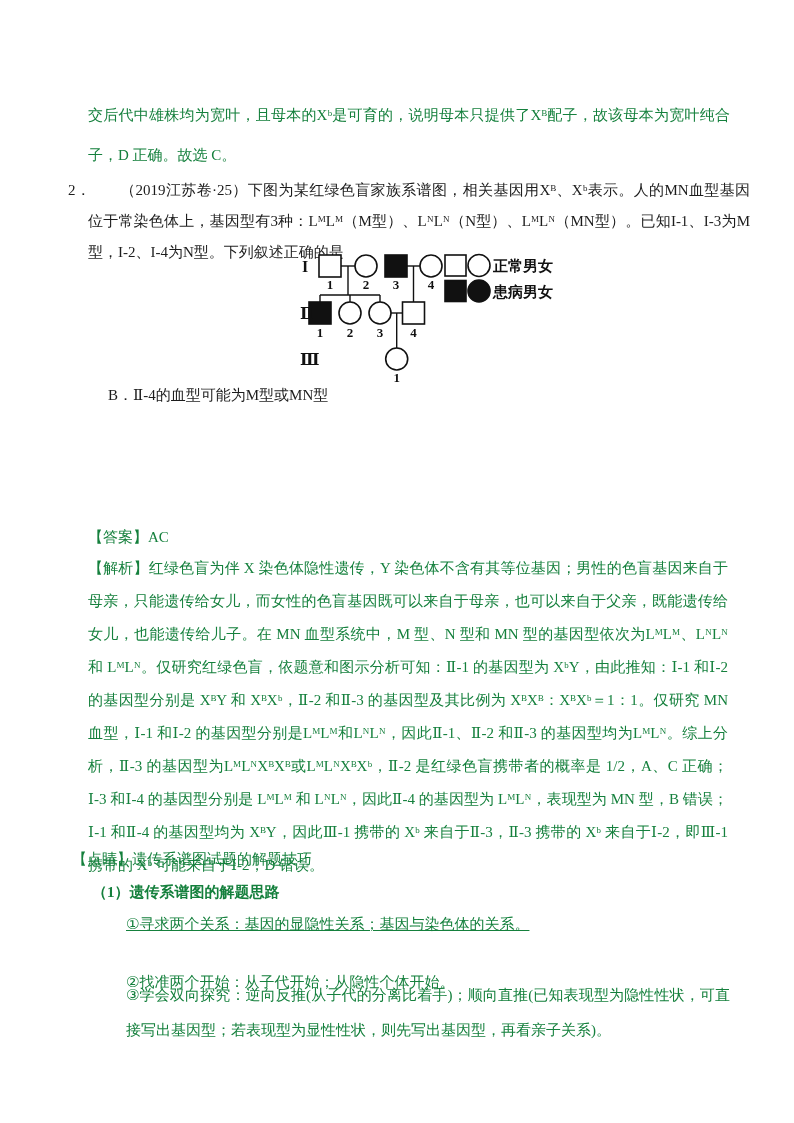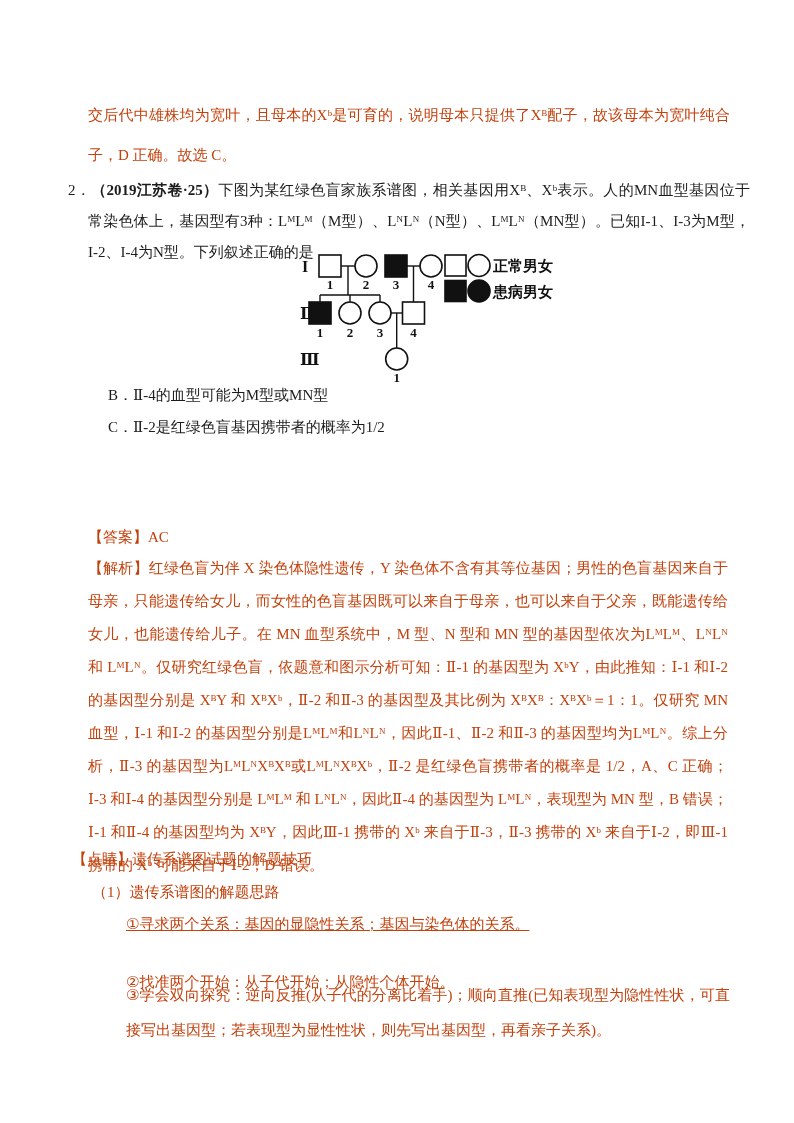--- a/index.html
+++ b/index.html
@@ -2,31 +2,31 @@
 <html><head>
 <meta charset="utf-8">
 <style>
   html,body{margin:0;padding:0;}
   body{
     width:794px;height:1123px;background:#ffffff;position:relative;overflow:hidden;
     font-family:"Liberation Serif","DejaVu Serif","DejaVu Sans",serif;
     color:#1c1c1c;font-size:15px;
   }
   .abs{position:absolute;}
-  .red{color:#c2410c;}
+  .red{color:#15803d;}
   .just{text-align:justify;}
   #continuation{left:88px;top:80px;width:642px;line-height:40px;}
   #question{left:68px;top:160px;width:662px;line-height:31px;padding-left:20px;text-indent:-20px;}
-  .q-source{font-weight:bold;}
+  .q-source{font-weight:normal;margin-left:29px;}
   #pedigree{left:292px;top:248px;width:265px;height:138px;}
   #options{left:108px;top:380px;width:560px;line-height:31.5px;}
   #answer{left:88px;top:512px;line-height:20px;}
   #analysis{left:88px;top:537px;width:640px;line-height:33px;}
   #tips-title{left:72px;top:834px;line-height:20px;}
-  #tip1{left:92px;top:867px;line-height:20px;}
+  #tip1{left:92px;top:867px;line-height:20px;font-weight:bold;}
   #sub1{left:126px;top:899px;line-height:20px;text-decoration:underline;}
   #sub2{left:126px;top:957px;line-height:20px;}
   #sub3{left:126px;top:963px;width:604px;line-height:35px;}
   svg text{font-family:"Liberation Serif","DejaVu Serif","DejaVu Sans",serif;fill:#111;}
   .gen-label{font-size:16px;font-weight:bold;}
   .num-label{font-size:13px;font-weight:bold;}
   .legend-label{font-size:15px;font-weight:bold;}
   .ped-line{stroke:#111;stroke-width:1.4;}
   .ped-open{fill:#ffffff;stroke:#111;stroke-width:1.6;}
   .ped-filled{fill:#111;stroke:#111;stroke-width:1.6;}
@@ -86,21 +86,20 @@
     <circle class="ped-open" cx="187" cy="17.5" r="11"></circle>
     <text class="legend-label" x="201" y="23">正常男女</text>
     <rect class="ped-filled" x="153" y="32.5" width="21" height="21"></rect>
     <circle class="ped-filled" cx="187" cy="43" r="11"></circle>
     <text class="legend-label" x="201" y="49">患病男女</text>
   </svg>
 </div>
 
 <div id="options" class="abs">
   <div><span>B．</span><span>Ⅱ-4的血型可能为M型或MN型</span></div>
-  <div><span>C．</span><span>Ⅱ-2是红绿色盲基因携带者的概率为1/2</span></div>
 </div>
 
 <p id="answer" class="abs red">
   <span>【答案】</span><span>AC</span>
 </p>
 
 <p id="analysis" class="abs red just">
   <span>【解析】</span><span>红绿色盲为伴 X 染色体隐性遗传，Y 染色体不含有其等位基因；男性的色盲基因来自于母亲，只能遗传给女儿，而女性的色盲基因既可以来自于母亲，也可以来自于父亲，既能遗传给女儿，也能遗传给儿子。在 MN 血型系统中，M 型、N 型和 MN 型的基因型依次为LᴹLᴹ、LᴺLᴺ和 LᴹLᴺ。仅研究红绿色盲，依题意和图示分析可知：Ⅱ-1 的基因型为 XᵇY，由此推知：Ⅰ-1 和Ⅰ-2 的基因型分别是 XᴮY 和 XᴮXᵇ，Ⅱ-2 和Ⅱ-3 的基因型及其比例为 XᴮXᴮ：XᴮXᵇ＝1：1。仅研究 MN 血型，Ⅰ-1 和Ⅰ-2 的基因型分别是LᴹLᴹ和LᴺLᴺ，因此Ⅱ-1、Ⅱ-2 和Ⅱ-3 的基因型均为LᴹLᴺ。综上分析，Ⅱ-3 的基因型为LᴹLᴺXᴮXᴮ或LᴹLᴺXᴮXᵇ，Ⅱ-2 是红绿色盲携带者的概率是 1/2，A、C 正确；Ⅰ-3 和Ⅰ-4 的基因型分别是 LᴹLᴹ 和 LᴺLᴺ，因此Ⅱ-4 的基因型为 LᴹLᴺ，表现型为 MN 型，B 错误；Ⅰ-1 和Ⅱ-4 的基因型均为 XᴮY，因此Ⅲ-1 携带的 Xᵇ 来自于Ⅱ-3，Ⅱ-3 携带的 Xᵇ 来自于Ⅰ-2，即Ⅲ-1 携带的 Xᵇ 可能来自于Ⅰ-2，D 错误。</span>
 </p>
 

